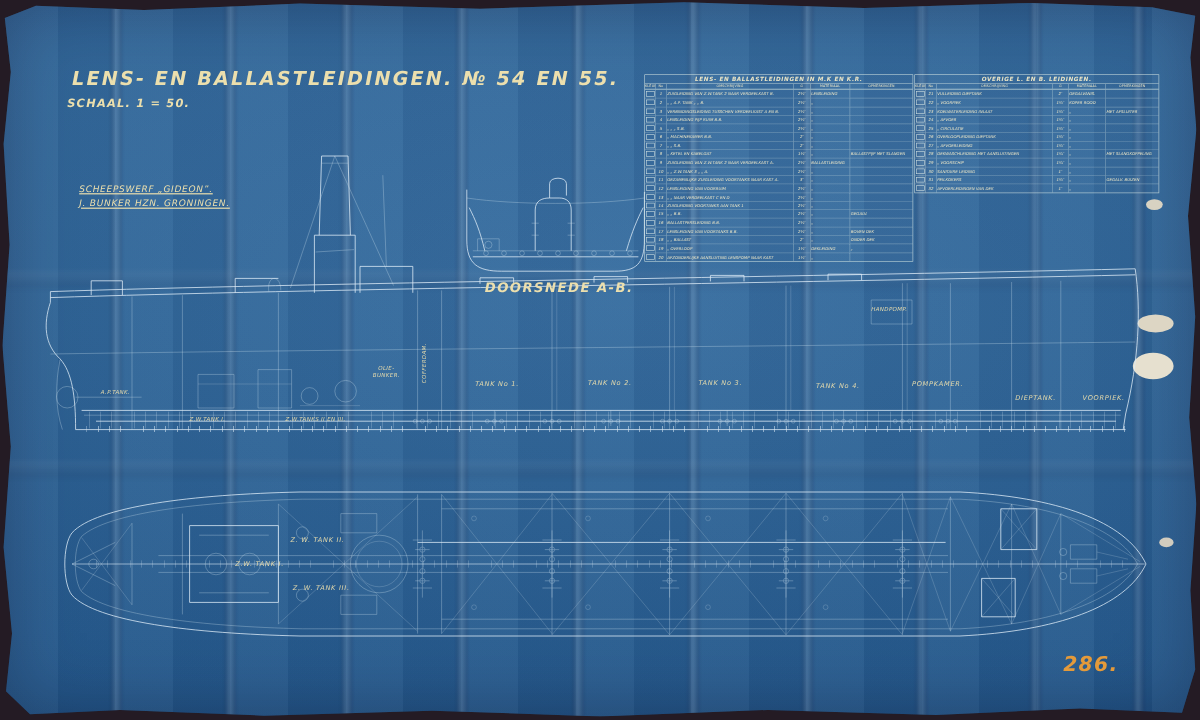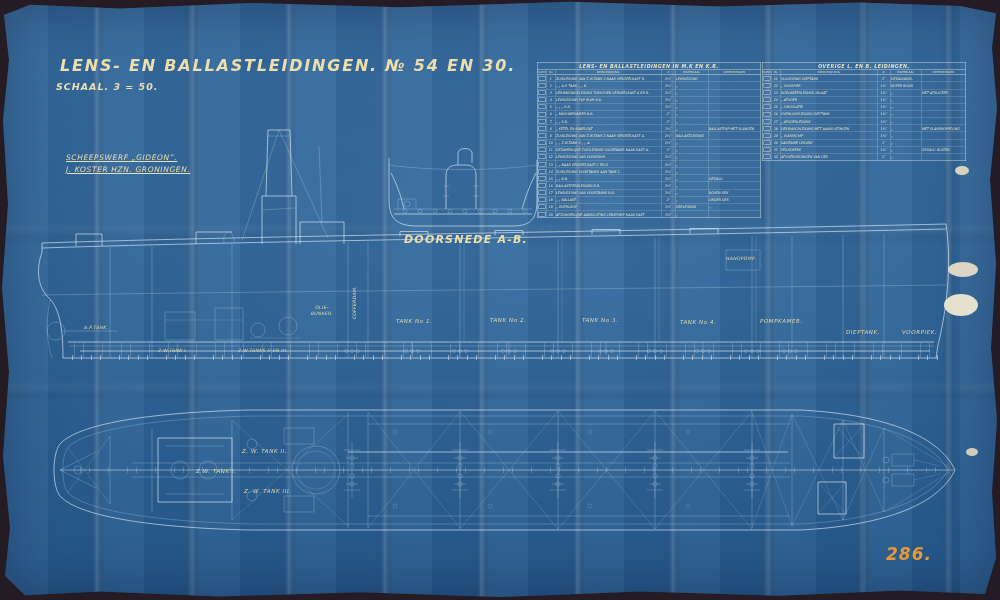--- a/index.html
+++ b/index.html
@@ -234,25 +234,25 @@
         <path class="xn" d="M834,424 L864,458 M834,458 L864,424"></path>
         <path class="ln" d="M818,482 L846,482 L846,514 L818,514 Z"></path>
         <path class="xn" d="M818,482 L846,514 M818,514 L846,482"></path>
       </g>
     </svg>
 
     <div class="ticks faint" style="left:74px;top:343px;width:862px;height:14px;"></div>
     <div class="ticks" style="left:72px;top:355px;width:866px;height:5px;"></div>
     <div class="ticks faint" style="left:80px;top:467px;width:858px;height:6px;"></div>
 
-    <div class="title-main">LENS- EN BALLASTLEIDINGEN. № 54 EN 30.</div>
-    <div class="title-scale">SCHAAL. 3 = 50.</div>
+    <div class="title-main">LENS- EN BALLASTLEIDINGEN. № 54 EN 55.</div>
+    <div class="title-scale">SCHAAL. 1 = 50.</div>
     <div class="yard">
       <span>SCHEEPSWERF „GIDEON”.</span><br>
-      <span>J. KOSTER HZN. GRONINGEN.</span>
+      <span>J. BUNKER HZN. GRONINGEN.</span>
     </div>
     <div class="caption">DOORSNEDE A-B.</div>
     <div class="pageno">286.</div>
 
     <span class="lbl sm" style="left:84px;top:325px;">A.P.TANK.</span>
     <span class="lbl sm" style="left:158px;top:348px;">Z.W.TANK I.</span>
     <span class="lbl sm" style="left:238px;top:348px;">Z.W.TANKS II EN III.</span>
     <span class="lbl sm wrap2" style="left:305px;top:305px;">OLIE- BUNKER.</span>
     <span class="lbl sm vert" style="left:352px;top:286px;">COFFERDAM.</span>
     <span class="lbl" style="left:396px;top:318px;">TANK No 1.</span>

